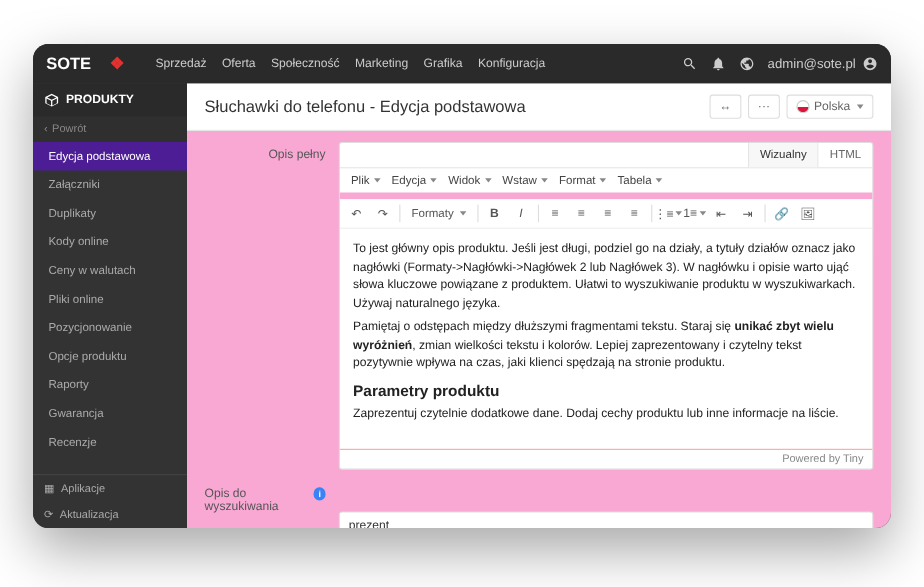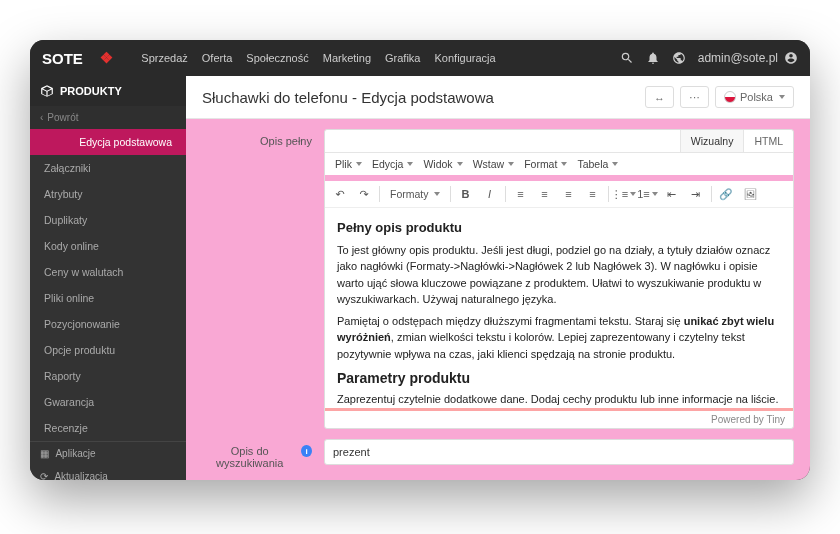--- a/index.html
+++ b/index.html
@@ -8,54 +8,54 @@
 .topbar { background: #2a2a2a; color: #ddd; display: flex; align-items: center; height: 36px; padding: 0 12px; font-size: 11px; }
 .logo { font-weight: 700; font-size: 15px; color: #fff; display: flex; align-items: center; gap: 17px; margin-right: 28px; }
 .logo-mark { color: #e3312f; font-size: 15px; }
 .topnav { display: flex; gap: 14px; flex: 1; }
 .topnav span { color: #ccc; cursor: pointer; }
 .topright { display: flex; align-items: flex-start; gap: 12px; color: #ccc; font-size: 12px; }
 .topright .user { display: flex; align-items: center; gap: 6px; }
 .ico { width: 14px; height: 14px; display: inline-flex; align-items: center; justify-content: center; }
 .ico svg { width: 14px; height: 14px; fill: #ccc; }
 .body { flex: 1; display: flex; min-height: 0; }
-.sidebar { width: 156px; background: #333; color: #bbb; font-size: 10.5px; display: flex; flex-direction: column; overflow: hidden; }
+.sidebar { width: 140px; background: #333; color: #bbb; font-size: 10.5px; display: flex; flex-direction: column; overflow: hidden; }
 .side-head { background: #2a2a2a; padding: 8px 10px; color: #fff; font-size: 11px; font-weight: 600; display: flex; align-items: center; gap: 6px; }
 .side-back { padding: 6px 10px; color: #888; font-size: 10px; display: flex; align-items: center; gap: 4px; background: #2f2f2f; }
 .side-item { padding: 7px 14px; color: #aaa; cursor: pointer; }
-.side-item.active { background: #be185d; color: #fff; text-align: right; }
+.side-item.active { background: #4c1d95; color: #fff; }
 .side-bottom { margin-top: auto; border-top: 1px solid #444; }
 .side-bottom .side-item { display: flex; align-items: center; gap: 6px; font-size: 10px; padding: 6px 10px; }
 .content { flex: 1; background: #f9a8d4; display: flex; flex-direction: column; min-height: 0; }
 .page-head { background: #fff; padding: 10px 16px; border-bottom: 1px solid #e5e5e5; display: flex; align-items: center; }
 .page-title { font-size: 15px; color: #333; flex: 1; font-weight: 400; }
 .head-btns { display: flex; gap: 6px; align-items: center; }
 .hbtn { border: 1px solid #ddd; background: #fff; border-radius: 3px; padding: 4px 8px; font-size: 11px; color: #666; cursor: pointer; display: flex; align-items: center; gap: 4px; }
 .flag { width: 12px; height: 12px; border-radius: 50%; background: linear-gradient(to bottom, #fff 50%, #dc143c 50%); border: 1px solid #ccc; }
 .main { flex: 1; padding: 10px 16px; overflow: hidden; }
 .row { display: flex; gap: 12px; margin-bottom: 10px; }
-.label { width: 110px; text-align: center; font-size: 11px; color: #555; padding-top: 6px; display: flex; align-items: flex-start; justify-content: flex-end; gap: 4px; }
+.label { width: 110px; text-align: left; font-size: 11px; color: #555; padding-top: 6px; display: flex; align-items: flex-start; justify-content: flex-end; gap: 4px; }
 .info-ico { width: 12px; height: 12px; border-radius: 50%; background: #3b82f6; color: #fff; font-size: 8px; display: inline-flex; align-items: center; justify-content: center; font-weight: bold; }
 .field { flex: 1; }
 .editor-wrap { border: 1px solid #ddd; background: #fff; border-radius: 3px; }
 .tabs { display: flex; justify-content: flex-end; border-bottom: 1px solid #e5e5e5; }
 .tab { padding: 5px 10px; font-size: 10.5px; color: #666; cursor: pointer; border-left: 1px solid #e5e5e5; }
 .tab.active { background: #f7f7f7; color: #333; }
 .menubar { display: flex; gap: 2px; padding: 3px 6px; border-bottom: 6px solid #f9a8d4; font-size: 10.5px; color: #444; }
 .menubar span { padding: 2px 4px; cursor: pointer; display: inline-flex; align-items: center; gap: 2px; }
 .toolbar { display: flex; align-items: center; gap: 2px; padding: 3px 4px; border-bottom: 1px solid #eee; flex-wrap: wrap; }
 .tbtn { width: 22px; height: 20px; display: inline-flex; align-items: center; justify-content: center; color: #555; cursor: pointer; border-radius: 2px; font-size: 11px; }
 .tsep { width: 1px; height: 16px; background: #ddd; margin: 0 2px; }
 .tsel { padding: 2px 6px; font-size: 10.5px; color: #555; display: inline-flex; align-items: center; gap: 3px; }
 .editor-body { padding: 10px 12px; font-size: 11px; color: #222; line-height: 1.5; height: 200px; overflow: hidden; }
 .editor-body h3 { font-size: 13px; font-weight: 700; margin-bottom: 4px; }
 .editor-body h4 { font-size: 14px; font-weight: 700; margin: 6px 0 2px; }
 .editor-body p { margin-bottom: 5px; }
-.editor-foot { text-align: right; padding: 3px 8px; font-size: 10px; color: #888; border-top: 3px solid #fca5a5; }
-.txtinput { width: 100%; border: 1px solid #ddd; background: #fff; padding: 6px 8px; font-size: 11px; color: #333; border-radius: 3px; }
+.editor-foot { text-align: right; padding: 3px 8px; font-size: 10px; color: #888; border-top: 1px solid #fca5a5; }
+.txtinput { width: 100%; border: 1px solid #ddd; background: #fff; padding: 6px 8px; font-size: 11px; color: #333; border-radius: 3px; margin-top: 28px; }
 .caret::after { content: ""; display: inline-block; border-left: 3px solid transparent; border-right: 3px solid transparent; border-top: 4px solid #888; margin-left: 2px; vertical-align: middle; }
 </style>
 </head>
 <body>
 
 <div class="frame">
   <div class="topbar">
     <div class="logo">
       <span>SOTE</span>
       <span class="logo-mark">❖</span>
@@ -104,21 +104,20 @@
             </svg>
           </span>
         <span>PRODUKTY</span>
       </div>
       <div class="side-back">
         <span>‹</span>
         <span>Powrót</span>
       </div>
       <div class="side-item active">Edycja podstawowa</div>
       <div class="side-item">Załączniki</div>
-      <div class="side-item">Atrybuty</div>
       <div class="side-item">Duplikaty</div>
       <div class="side-item">Kody online</div>
       <div class="side-item">Ceny w walutach</div>
       <div class="side-item">Pliki online</div>
       <div class="side-item">Pozycjonowanie</div>
       <div class="side-item">Opcje produktu</div>
       <div class="side-item">Raporty</div>
       <div class="side-item">Gwarancja</div>
       <div class="side-item">Recenzje</div>
       <div class="side-bottom">
@@ -184,21 +183,20 @@
                 <span class="tsep"></span>
                 <span class="tbtn caret">⋮≡</span>
                 <span class="tbtn caret">1≡</span>
                 <span class="tbtn">⇤</span>
                 <span class="tbtn">⇥</span>
                 <span class="tsep"></span>
                 <span class="tbtn">🔗</span>
                 <span class="tbtn">🖼</span>
               </div>
               <div class="editor-body">
-                <h3>Pełny opis produktu</h3>
                 <p>To jest główny opis produktu. Jeśli jest długi, podziel go na działy, a tytuły działów oznacz jako nagłówki (Formaty-&gt;Nagłówki-&gt;Nagłówek 2 lub Nagłówek 3). W nagłówku i opisie warto ująć słowa kluczowe powiązane z produktem. Ułatwi to wyszukiwanie produktu w wyszukiwarkach. Używaj naturalnego języka.</p>
                 <p><span>Pamiętaj o odstępach między dłuższymi fragmentami tekstu. Staraj się </span><b>unikać zbyt wielu wyróżnień</b><span>, zmian wielkości tekstu i kolorów. Lepiej zaprezentowany i czytelny tekst pozytywnie wpływa na czas, jaki klienci spędzają na stronie produktu.</span></p>
                 <h4>Parametry produktu</h4>
                 <p>Zaprezentuj czytelnie dodatkowe dane. Dodaj cechy produktu lub inne informacje na liście.</p>
 
               </div>
               <div class="editor-foot">Powered by Tiny</div>
             </div>
           </div>
         </div>

